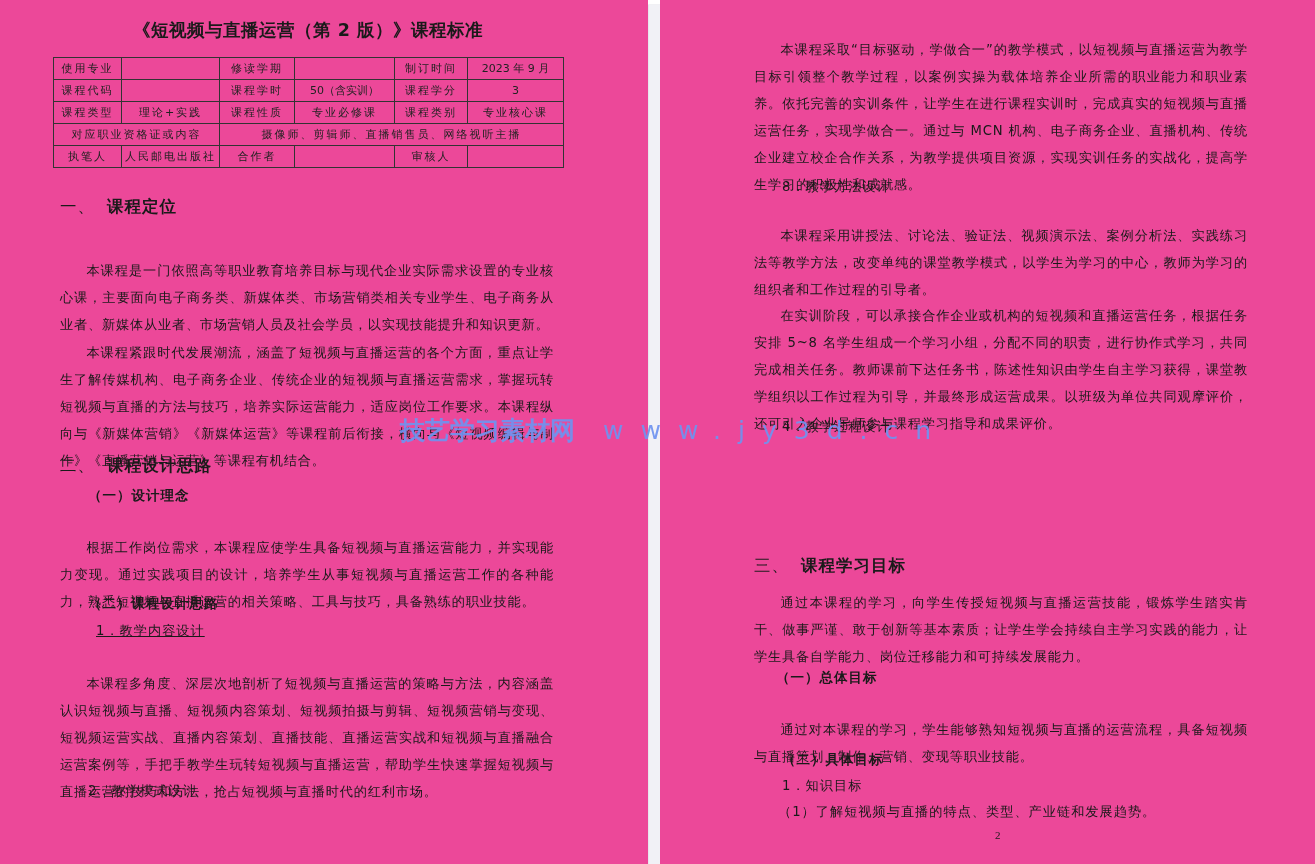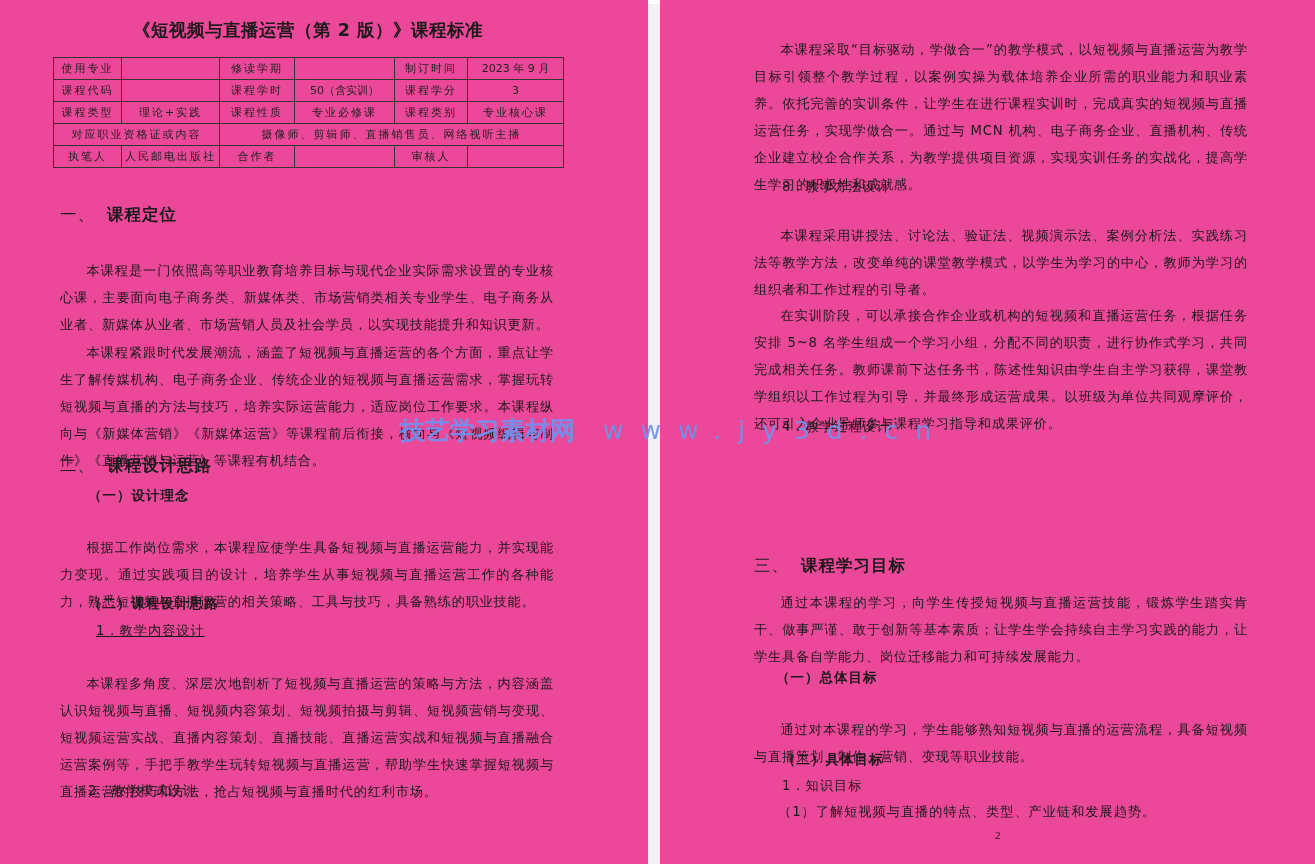--- a/index.html
+++ b/index.html
@@ -97,21 +97,21 @@
       <td>执笔人</td>
       <td>人民邮电出版社</td>
       <td>合作者</td>
       <td></td>
       <td>审核人</td>
       <td></td>
     </tr>
   </tbody>
     </table>
 
-  <div class="h1" style="left:60px; top:204px;">
+  <div class="h1" style="left:60px; top:196px;">
     <span class="pre">一、</span><span>课程定位</span>
   </div>
   <div class="txt para" style="left:60px; top:231px; width:494px;">本课程是一门依照高等职业教育培养目标与现代企业实际需求设置的专业核心课，主要面向电子商务类、新媒体类、市场营销类相关专业学生、电子商务从业者、新媒体从业者、市场营销人员及社会学员，以实现技能提升和知识更新。</div>
   <div class="txt para" style="left:60px; top:313px; width:494px;">本课程紧跟时代发展潮流，涵盖了短视频与直播运营的各个方面，重点让学生了解传媒机构、电子商务企业、传统企业的短视频与直播运营需求，掌握玩转短视频与直播的方法与技巧，培养实际运营能力，适应岗位工作要求。本课程纵向与《新媒体营销》《新媒体运营》等课程前后衔接，横向与《短视频编辑与制作》《直播营销与运营》等课程有机结合。</div>
 
   <div class="h1" style="left:60px; top:455px;">
     <span class="pre">二、</span><span>课程设计思路</span>
   </div>
   <div class="h2" style="left:88px; top:487px;">（一）设计理念</div>
   <div class="txt para" style="left:60px; top:508px; width:494px;">根据工作岗位需求，本课程应使学生具备短视频与直播运营能力，并实现能力变现。通过实践项目的设计，培养学生从事短视频与直播运营工作的各种能力，熟悉短视频与直播运营的相关策略、工具与技巧，具备熟练的职业技能。</div>

